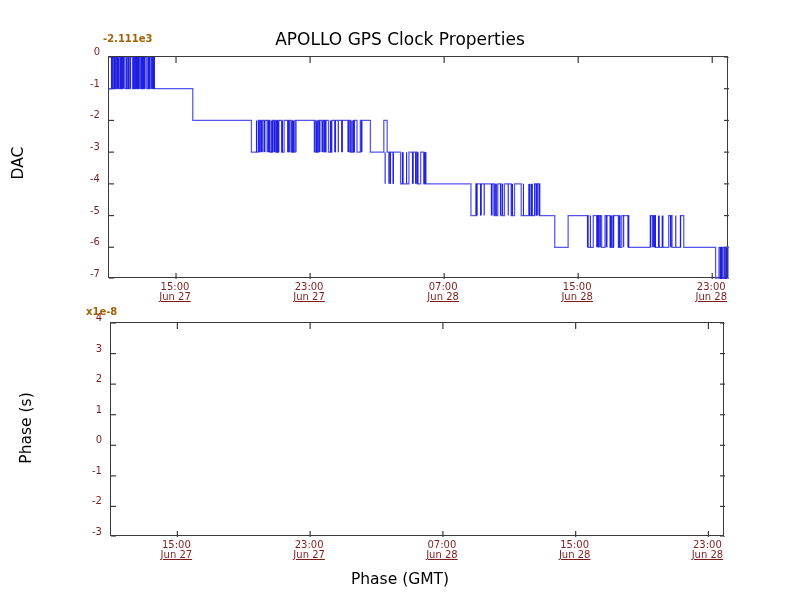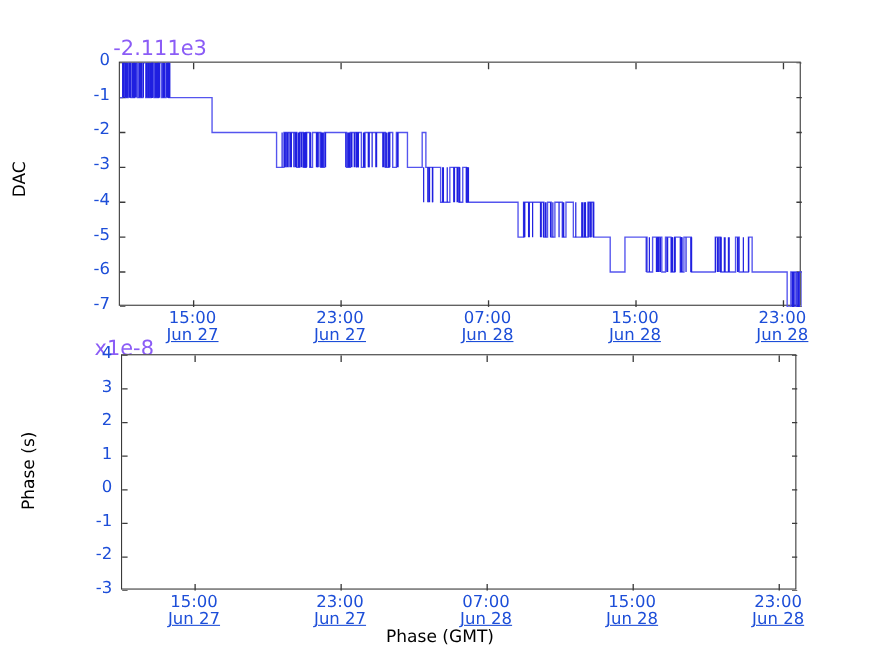--- a/index.html
+++ b/index.html
@@ -5,49 +5,50 @@
   html,body{margin:0;padding:0;}
   body{
     width:800px;height:600px;background:#ffffff;
     font-family:"DejaVu Sans","Liberation Sans",sans-serif;
     overflow:hidden;position:relative;
   }
   #figure{position:absolute;left:0;top:0;width:800px;height:600px;}
   .axes{position:absolute;box-sizing:border-box;border:1.3px solid #3a3a3a;background:#fff;}
   .axes svg{position:absolute;left:0;top:0;display:block;}
   .ticklabel{
-    position:absolute;font-size:15px;color:#1d4ed8;white-space:nowrap;
+    position:absolute;font-size:10px;color:#7f1d1d;white-space:nowrap;
     line-height:1.02;
   }
   .xtick{text-align:center;transform:translateX(-50%);}
   .xtick .l2{display:block;text-decoration:underline;}
   .ytick{text-align:right;transform:translateY(-50%);}
   .axis-title{position:absolute;font-size:15.5px;color:#000;white-space:nowrap;}
   #title{
     position:absolute;font-size:17px;color:#000;white-space:nowrap;
     left:50%;transform:translateX(-50%);top:29px;
   }
   #dac-label{
     left:18px;top:163px;transform:translate(-50%,-50%) rotate(-90deg);
     transform-origin:center center;
   }
   #phase-label{
     left:26px;top:428px;transform:translate(-50%,-50%) rotate(-90deg);
     transform-origin:center center;
   }
   #xlabel{left:50%;top:570px;transform:translateX(-50%);}
-  .offsettext{position:absolute;font-size:19px;color:#8b5cf6;white-space:nowrap;}
+  .offsettext{position:absolute;font-size:10px;color:#a16207;white-space:nowrap;font-weight:bold;}
   #dac-offset{left:103px;top:33px;}
   #phase-offset{left:86px;top:306px;}
 </style>
 </head>
 <body>
 
 <div id="figure">
 
+  <div id="title">APOLLO GPS Clock Properties</div>
 
   <div class="offsettext" id="dac-offset">-2.111e3</div>
 
   <div class="axis-title" id="dac-label">DAC</div>
 
   <div class="axes" id="dac-axes" style="left: 108px; top: 56px; width: 620px; height: 222px;">
     <svg id="dac-svg" width="620" height="222">
         <line x1="0" x2="5" y1="0" y2="0" stroke="#3a3a3a" stroke-width="1.2"></line>
         <line x1="620" x2="615" y1="0" y2="0" stroke="#3a3a3a" stroke-width="1.2"></line>
         <line x1="0" x2="5" y1="31.714285714285722" y2="31.714285714285722" stroke="#3a3a3a" stroke-width="1.2"></line>

